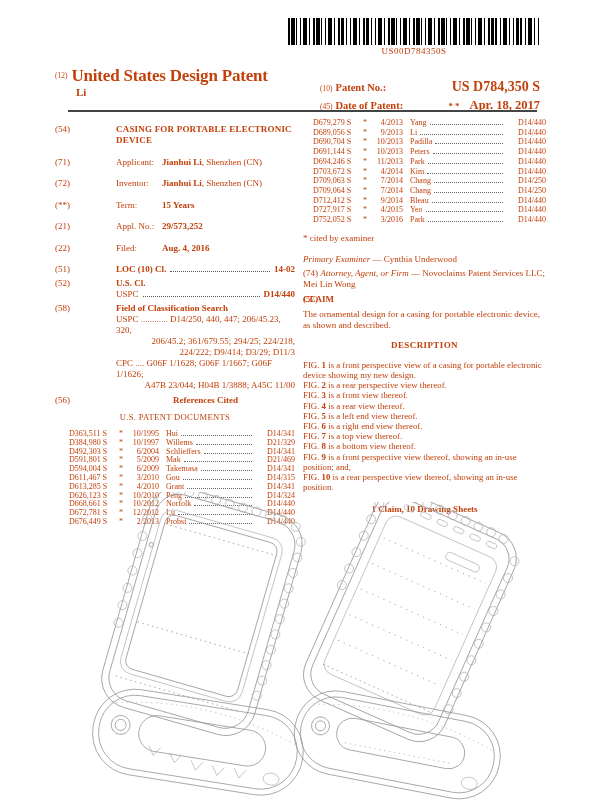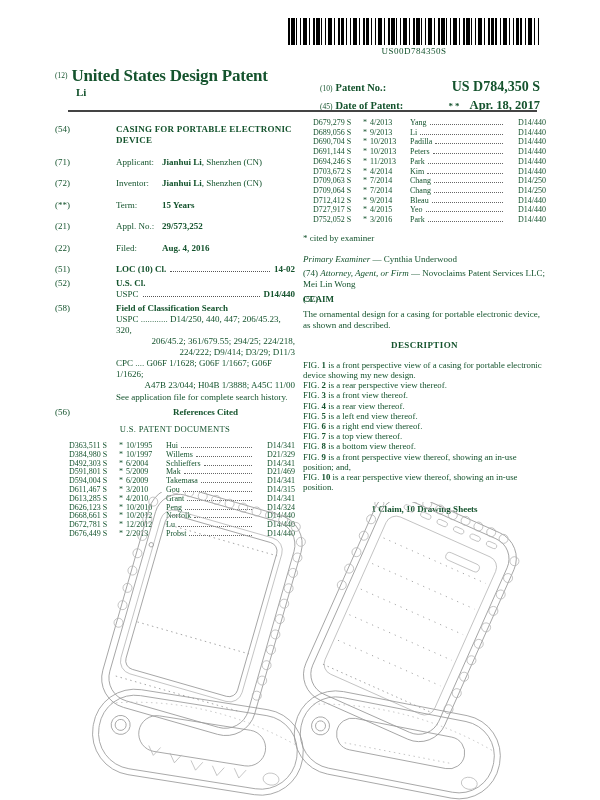--- a/index.html
+++ b/index.html
@@ -1,17 +1,17 @@
 <!DOCTYPE html>
 <html><head>
 <meta charset="utf-8">
 <style>
   html,body{margin:0;padding:0;background:#e8e8e8;}
   .page{position:relative;width:600px;height:800px;background:#fff;margin:0 auto;
-        font-family:"Liberation Serif","DejaVu Serif",serif;color:#14532d;overflow:hidden;}
+        font-family:"Liberation Serif","DejaVu Serif",serif;color:#c2410c;overflow:hidden;}
 
   
   .barcode-wrap{position:absolute;left:288px;top:18px;width:252px;text-align:center;}
   .barcode{height:27px;background:repeating-linear-gradient(90deg,
       #000 0 1.5px,transparent 1.5px 3px,#000 3px 6.5px,transparent 6.5px 7.5px,
       #000 7.5px 9px,transparent 9px 12px,#000 12px 13px,transparent 13px 14.5px,
       #000 14.5px 19px,transparent 19px 21px,#000 21px 22px,transparent 22px 25px);}
   .barcode-text{font-size:9px;letter-spacing:.5px;margin-top:1px;}
 
   
@@ -45,21 +45,21 @@
   .right-line{text-align:right;}
   .fcs-note{margin-top:1px;}
 
   .refs-title{text-align:center;font-weight:bold;}
   .refs-sub{text-align:center;margin:6px 0 7px 0;font-size:8.6px;letter-spacing:.3px;}
   .ref-table{padding-left:14px;}
   .ref-row{display:flex;align-items:baseline;font-size:8px;line-height:8.8px;white-space:nowrap;}
   .col-right .ref-row{line-height:9.7px;}
   .ref-no{flex:none;width:47px;}
   .ref-star{flex:none;width:10px;text-align:center;}
-  .ref-date{flex:none;width:33px;text-align:left;margin-right:7px;}
+  .ref-date{flex:none;width:33px;text-align:right;margin-right:7px;}
   .ref-name{flex:none;}
   .ref-leader{flex:1;border-bottom:1px dotted #666;margin:0 3px 1.5px 3px;}
   .ref-cls{flex:none;width:40px;text-align:right;}
 
   .cited-note{margin:8px 0 10px 0;}
   .examiner{margin-bottom:3px;}
   .attorney{margin-bottom:2px;}
   .claim-head{position:relative;font-weight:bold;margin:4px 0 4px 0;}
   .claim-head .cnum{position:absolute;left:0;font-weight:normal;}
   .desc-head{text-align:center;font-weight:bold;margin:9px 0 9px 0;letter-spacing:.4px;}
@@ -163,21 +163,20 @@
 
     <div class="sec tight">
       <span class="sec-num">(58)</span>
       <div class="sec-body">
         <div class="b">Field of Classification Search</div>
         <div>USPC ............ D14/250, 440, 447; 206/45.23, 320,</div>
         <div class="right-line">206/45.2; 361/679.55; 294/25; 224/218,</div>
         <div class="right-line">224/222; D9/414; D3/29; D11/3</div>
         <div>CPC .... G06F 1/1628; G06F 1/1667; G06F 1/1626;</div>
         <div class="right-line">A47B 23/044; H04B 1/3888; A45C 11/00</div>
-        <div class="fcs-note">See application file for complete search history.</div>
       </div>
     </div>
 
     <div class="sec tight" style="margin-top:4px;">
       <span class="sec-num">(56)</span>
       <div class="sec-body refs-title">References Cited</div>
     </div>
     <div class="refs-sub">U.S. PATENT DOCUMENTS</div>
 
     <div class="ref-table">

